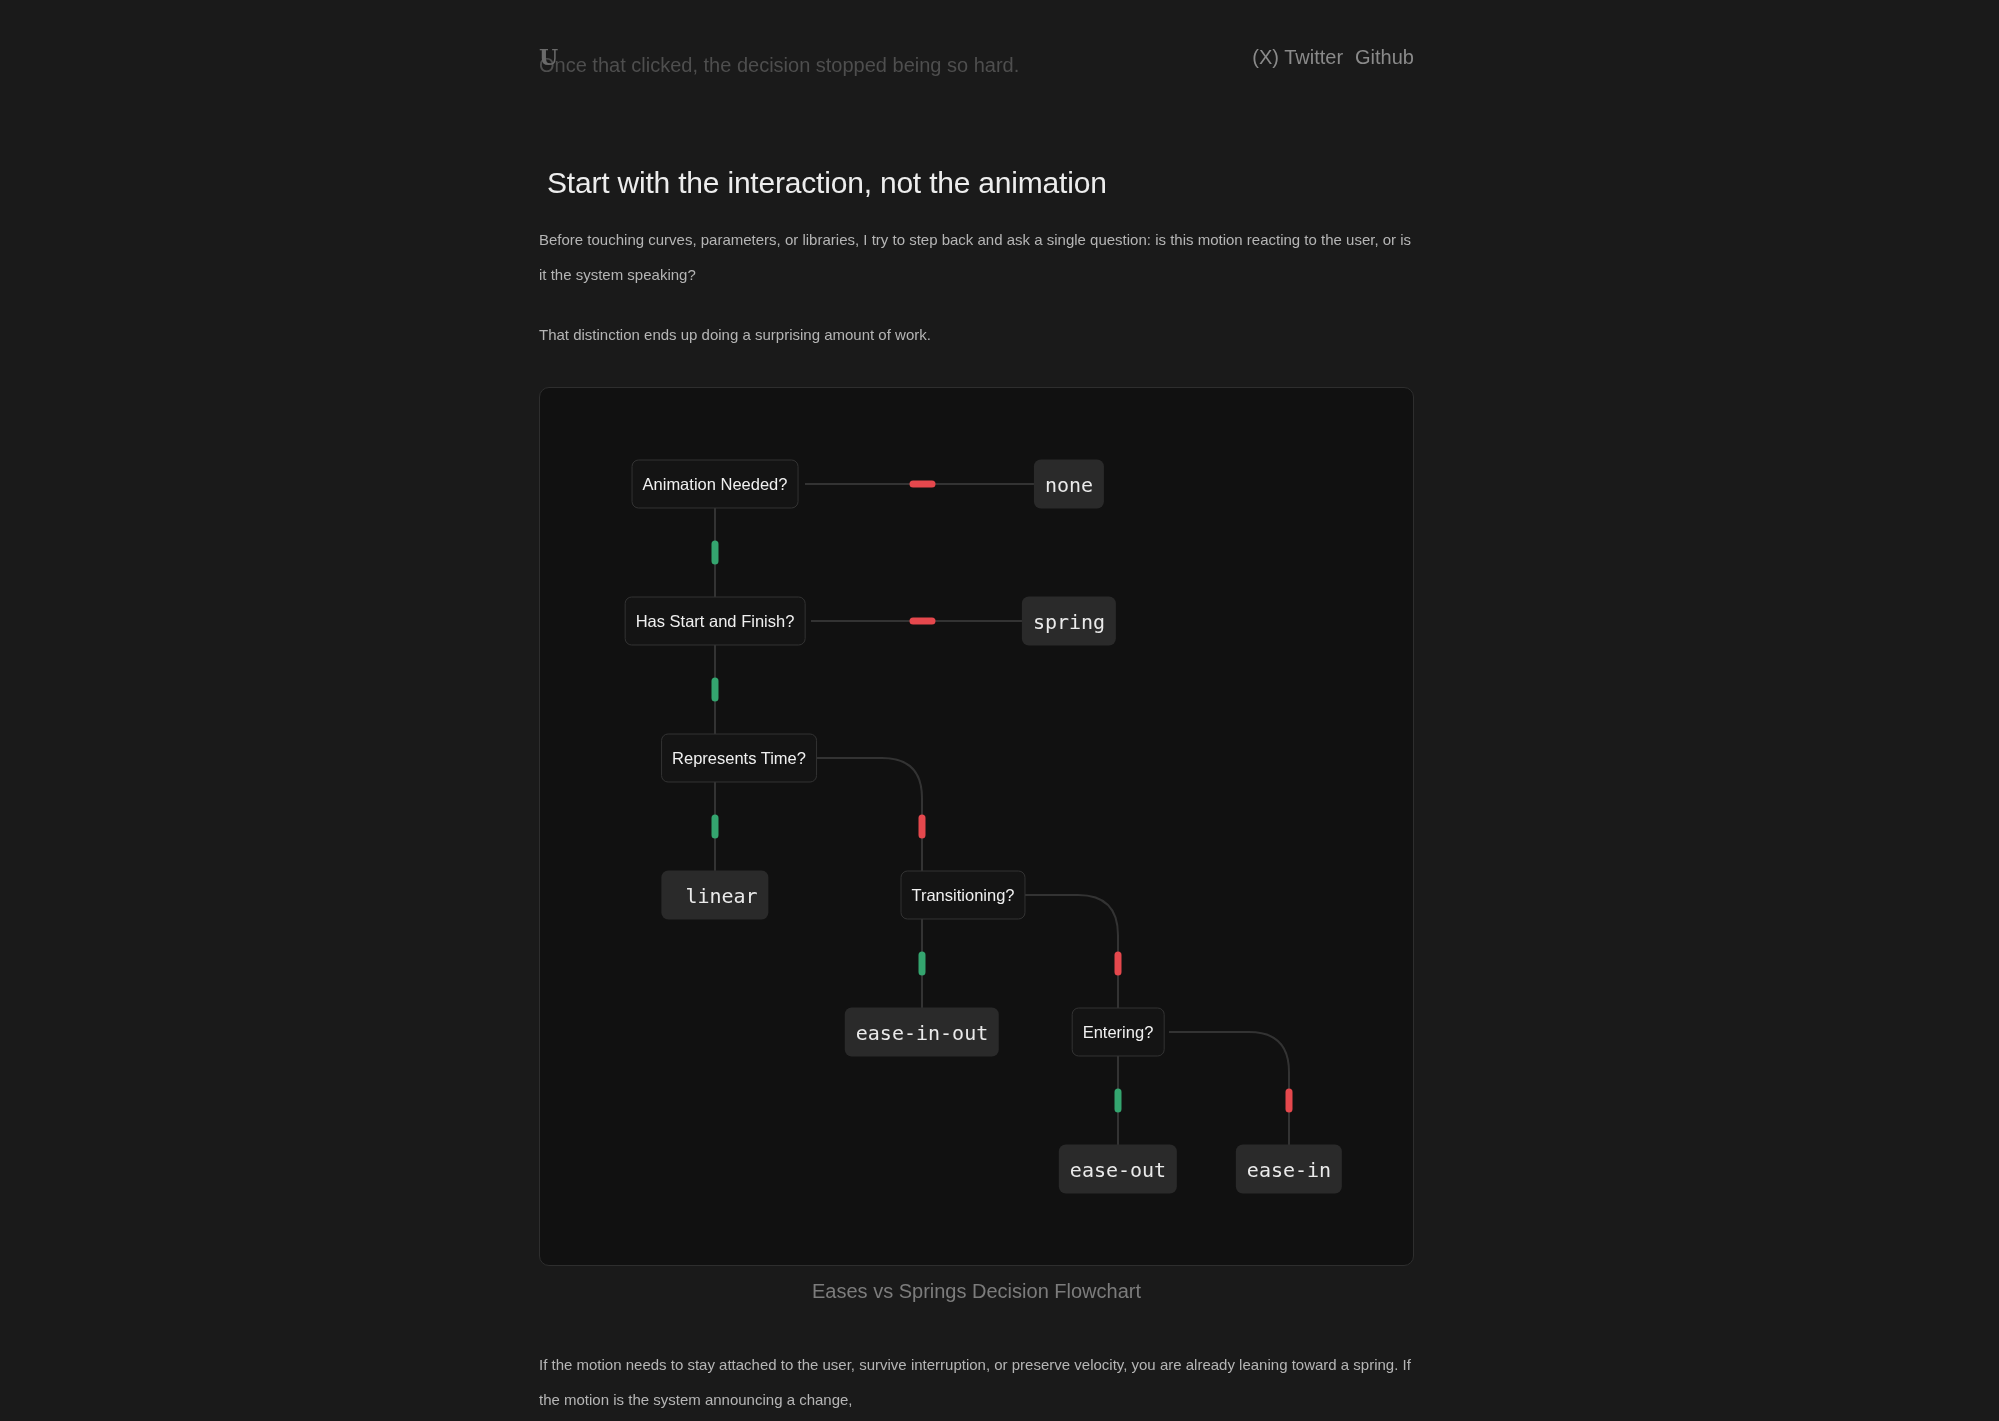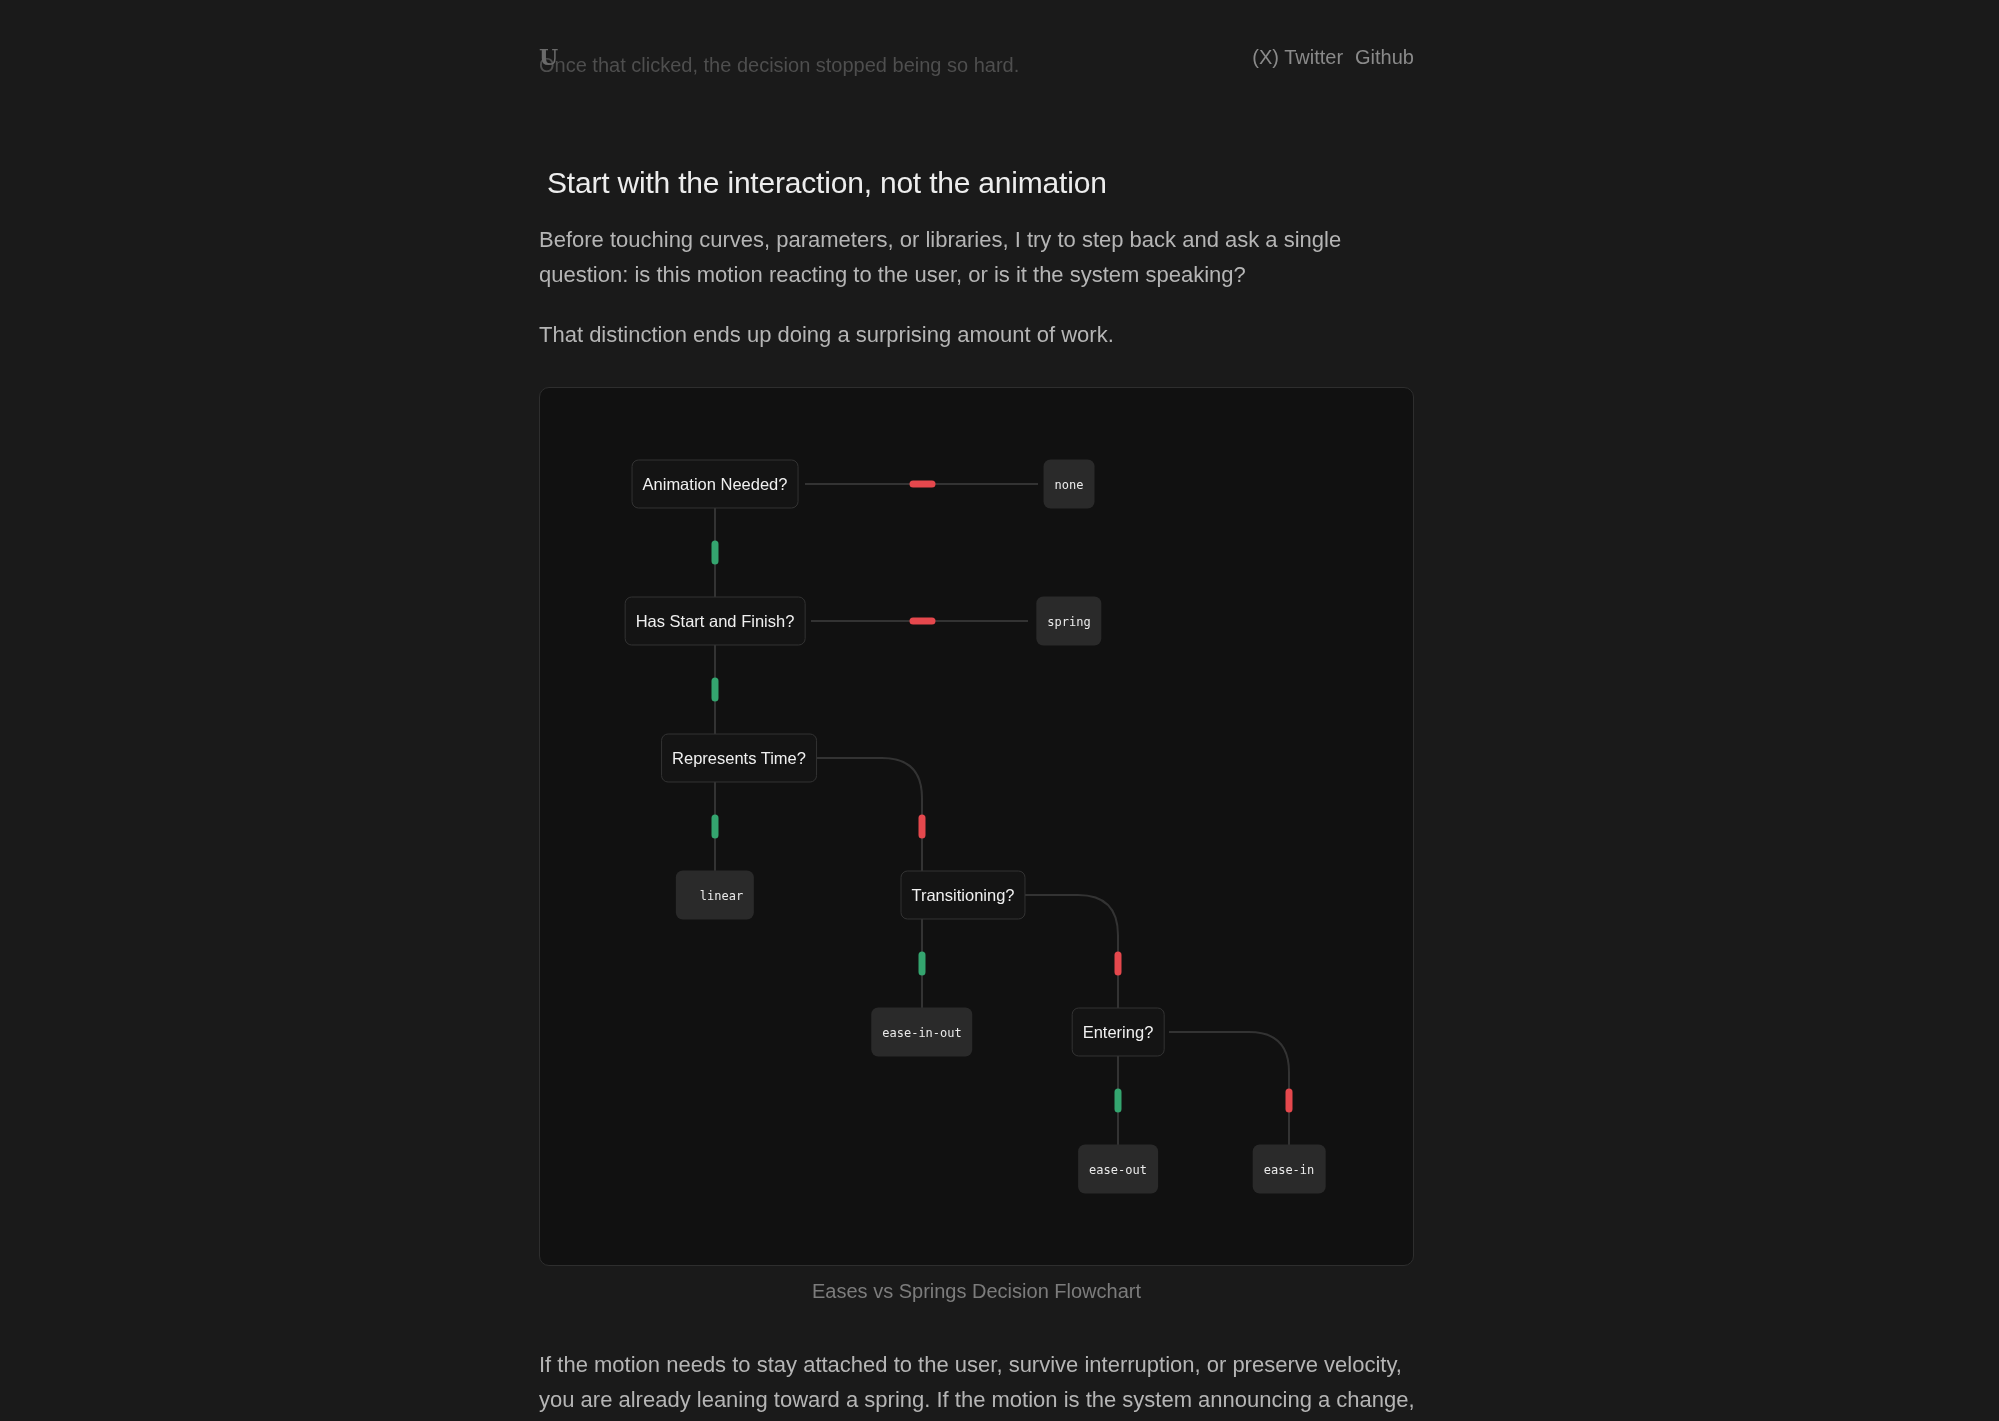--- a/index.html
+++ b/index.html
@@ -19,21 +19,21 @@
     }
     .fade-text {
       position: absolute; left: 0; top: 14px; font-size: 20px; color: #4e4e4e; white-space: nowrap;
     }
     .nav { position: absolute; right: 0; top: 6px; font-size: 20px; color: #8a8a8a; display: flex; gap: 12px; }
     .nav a { color: #8a8a8a; text-decoration: none; }
     h2 {
       position: absolute; left: 539px; top: 158px; margin: 8px;
       font-size: 30px; font-weight: 500; color: #ededed; letter-spacing: -0.2px;
     }
-    .p { position: absolute; left: 539px; width: 880px; margin: 0; font-size: 22px; line-height: 35px; color: #b5b5b5; }
+    .p { position: absolute; left: 539px; width: 880px; margin: 0; font-size: 15px; line-height: 35px; color: #b5b5b5; }
     .p1 { top: 222px; }
     .p2 { top: 317px; }
     .p3 { top: 1347px; width: 890px; }
     .card {
       position: absolute; left: 539px; top: 387px; width: 873px; height: 877px;
       background: #111111; border: 1px solid #2e2e2e; border-radius: 10px;
     }
     .caption {
       position: absolute; left: 539px; top: 1280px; width: 875px; text-align: center;
       font-size: 20px; color: #7c7c7c;
@@ -43,21 +43,21 @@
       position: absolute; box-sizing: border-box; height: 49px;
       display: flex; align-items: center; justify-content: center;
       white-space: nowrap; transform: translate(-50%, -50%);
     }
     .q {
       background: #141414; border: 1.5px solid #333; border-radius: 7px;
       color: #f0f0f0; font-size: 16.5px; padding: 0 10px;
     }
     .a {
       background: #2a2a2a; border-radius: 7px; color: #eaeaea;
-      font-family: "DejaVu Sans Mono", "Liberation Mono", monospace; font-size: 12px; padding: 0 11px;
+      font-family: "DejaVu Sans Mono", "Liberation Mono", monospace; font-size: 20px; padding: 0 11px;
     }
   </style>
 </head>
 <body>
 
 <div class="header">
   <span class="fade-text">Once that clicked, the decision stopped being so hard.</span>
   <span class="logo">U</span>
   <nav class="nav">
     <a href="#">(X) Twitter</a>

